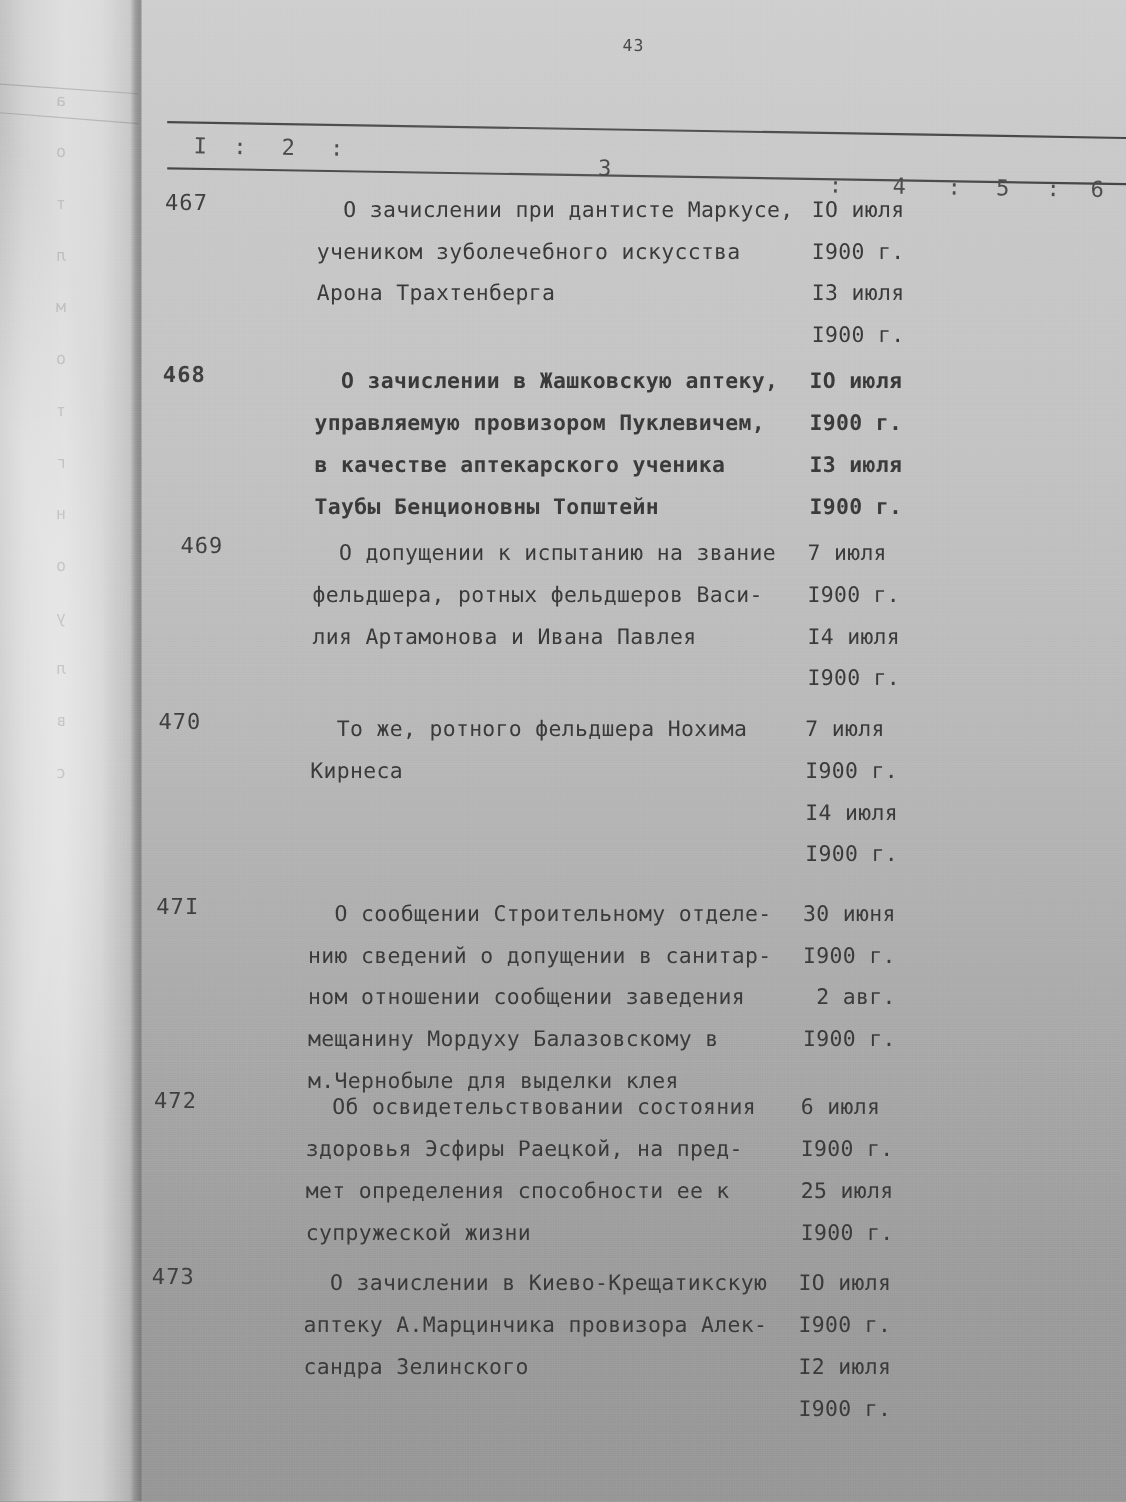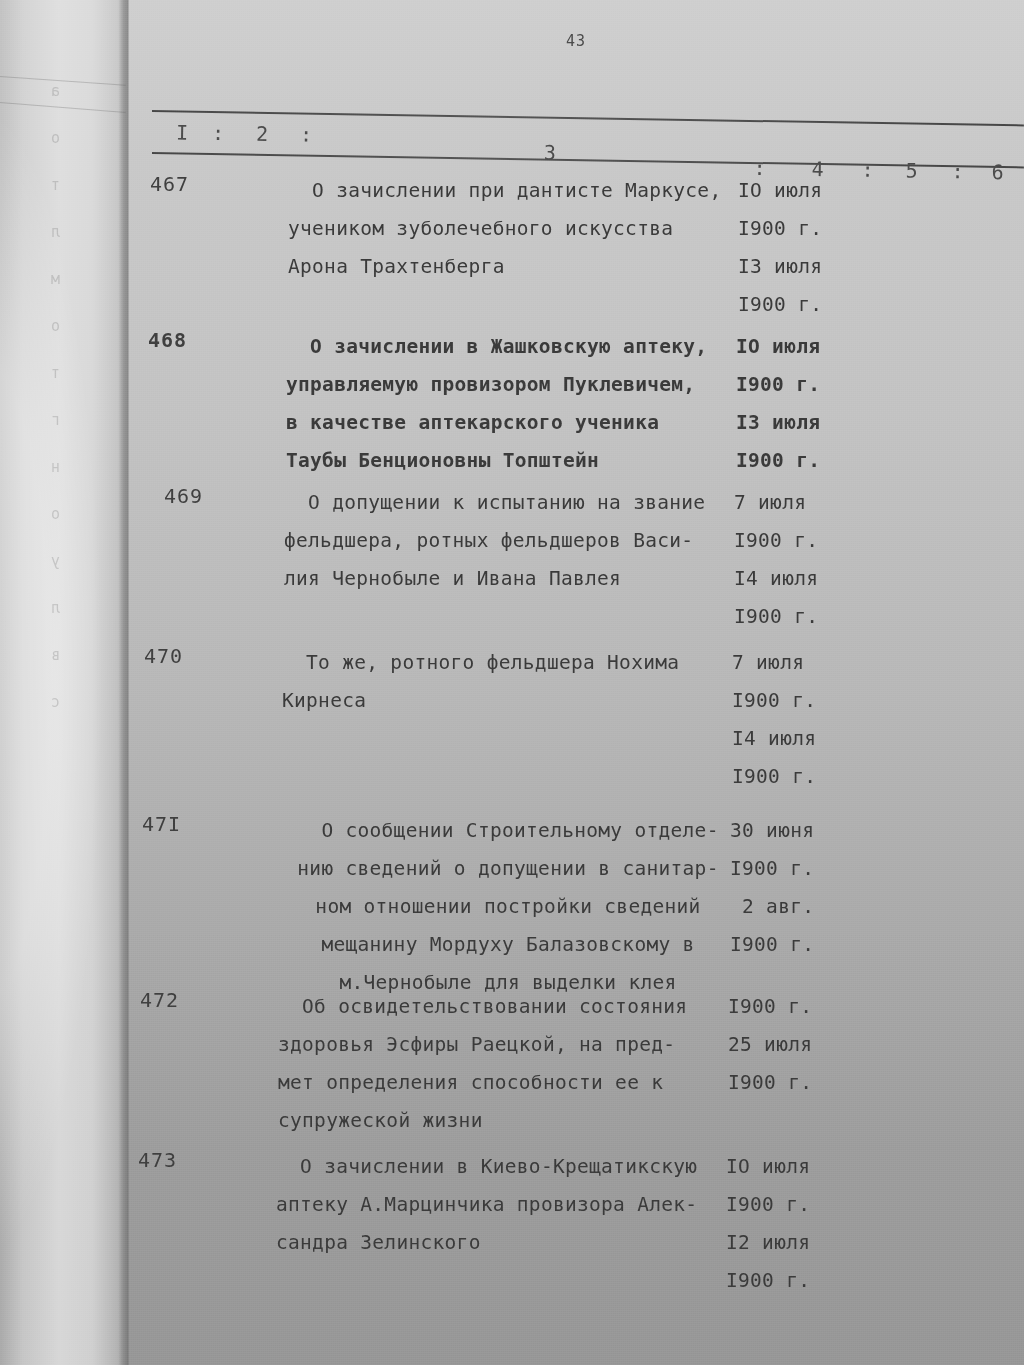--- a/index.html
+++ b/index.html
@@ -264,21 +264,21 @@
             <div class="line">I900 г.</div>
             <div class="line">I3 июля</div>
             <div class="line">I900 г.</div>
           </div>
         </div>
         <div class="entry" style="height: 170px; top: 0px; margin-top: -14px;">
           <div class="entry-no" style="left: 22px; margin-left: 14px;">469</div>
           <div class="entry-body" style="left: 156px;">
             <div class="line">  О допущении к испытанию на звание</div>
             <div class="line">фельдшера, ротных фельдшеров Васи-</div>
-            <div class="line">лия Чернобыле и Ивана Павлея</div>
+            <div class="line">лия Артамонова и Ивана Павлея</div>
           </div>
           <div class="entry-dates" style="left: 606px;">
             <div class="line">7 июля</div>
             <div class="line">I900 г.</div>
             <div class="line">I4 июля</div>
             <div class="line">I900 г.</div>
           </div>
         </div>
         <div class="entry" style="height: 170px; top: 0px; margin-top: -10px;">
           <div class="entry-no" style="left: 16px;">470</div>
@@ -288,43 +288,44 @@
           </div>
           <div class="entry-dates" style="left: 604px;">
             <div class="line">7 июля</div>
             <div class="line">I900 г.</div>
             <div class="line">I4 июля</div>
             <div class="line">I900 г.</div>
           </div>
         </div>
         <div class="entry" style="height: 208px; top: 0px; margin-top: -2px;">
           <div class="entry-no" style="left: 14px;">47I</div>
-          <div class="entry-body" style="left: 152px; text-align: center;">
+          <div class="entry-body" style="left: 152px;">
             <div class="line">  О сообщении Строительному отделе-</div>
             <div class="line">нию сведений о допущении в санитар-</div>
-            <div class="line">ном отношении постройки сведений</div>
+            <div class="line">ном отношении сообщении заведения</div>
             <div class="line">мещанину Мордуху Балазовскому в</div>
             <div class="line">м.Чернобыле для выделки клея</div>
           </div>
           <div class="entry-dates" style="left: 602px;">
             <div class="line">30 июня</div>
             <div class="line">I900 г.</div>
             <div class="line"> 2 авг.</div>
             <div class="line">I900 г.</div>
           </div>
         </div>
         <div class="entry" style="height: 170px; top: 0px; margin-top: -32px;">
           <div class="entry-no" style="left: 12px;">472</div>
           <div class="entry-body" style="left: 150px;">
             <div class="line">  Об освидетельствовании состояния</div>
             <div class="line">здоровья Эсфиры Раецкой, на пред-</div>
             <div class="line">мет определения способности ее к</div>
             <div class="line">супружеской жизни</div>
           </div>
           <div class="entry-dates" style="left: 600px;">
+            <div class="line">6 июля</div>
             <div class="line">I900 г.</div>
             <div class="line">25 июля</div>
             <div class="line">I900 г.</div>
           </div>
         </div>
         <div class="entry" style="height: 170px; top: 0px; margin-top: -10px;">
           <div class="entry-no" style="left: 10px;">473</div>
           <div class="entry-body" style="left: 148px;">
             <div class="line">  О зачислении в Киево-Крещатикскую</div>
             <div class="line">аптеку А.Марцинчика провизора Алек-</div>

